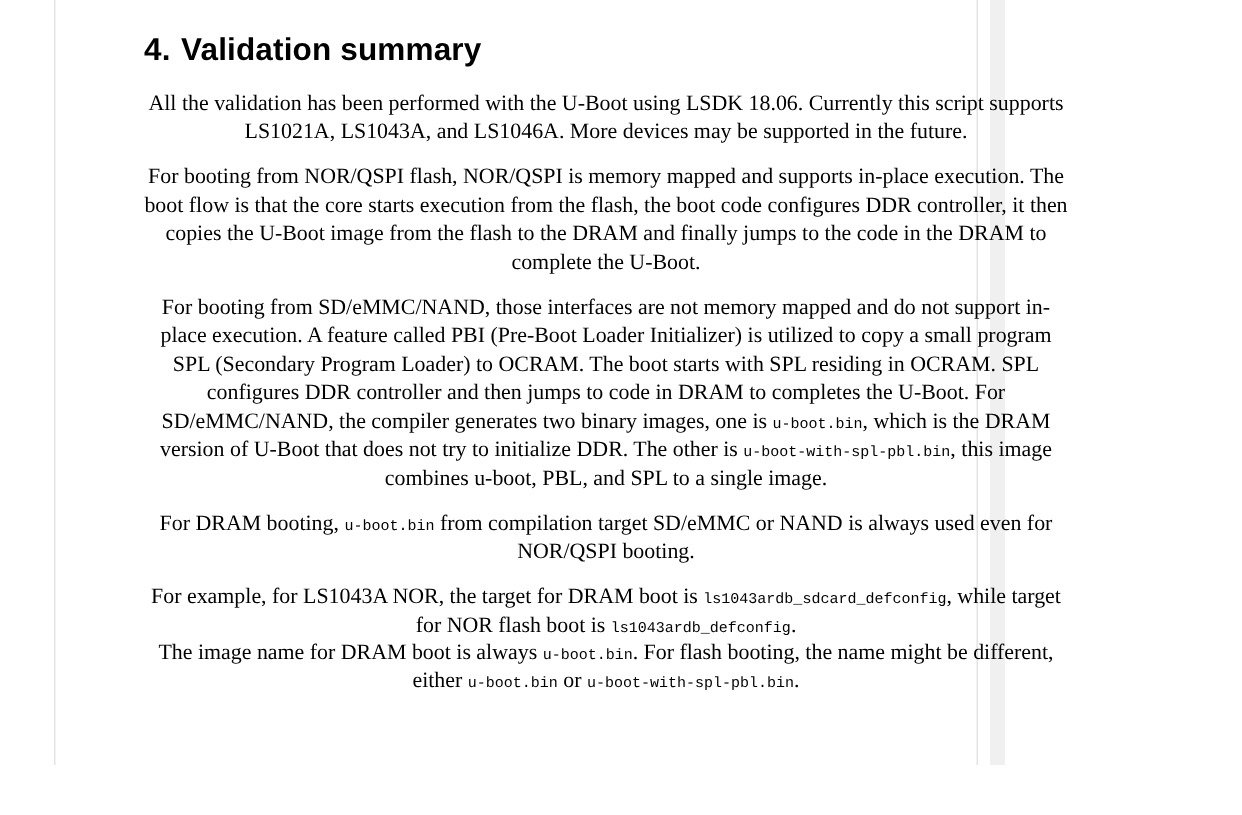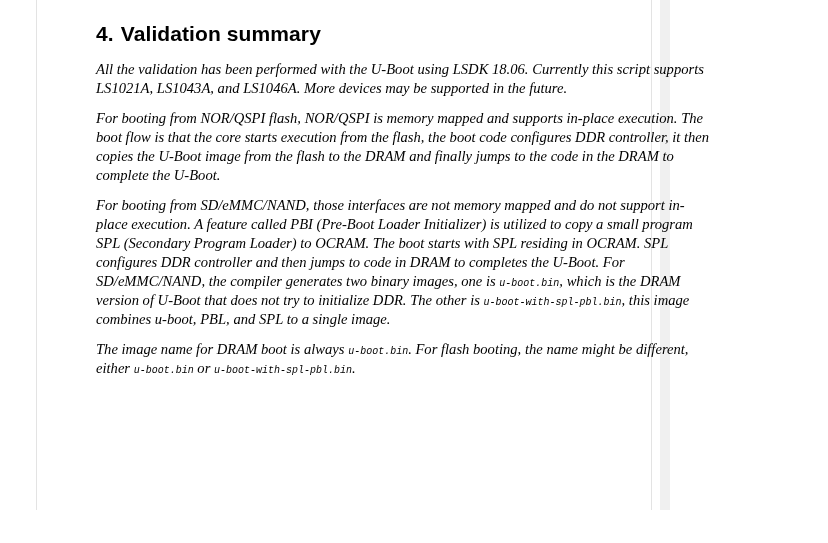--- a/index.html
+++ b/index.html
@@ -59,22 +59,21 @@
     margin: 0 0 14px 0;
     letter-spacing: 0.1px;
   }
   h1.section-title .num {
     margin-right: 7px;
   }
   p {
     margin: 0 0 11px 0;
     font-size: 14.6px;
     line-height: 1.30;
-    text-align: left;
-    font-style: italic;
+    text-align: center;
   }
   p.tight {
     margin-bottom: 0;
   }
   .note {
     margin: 0 0 11px 22px;
     font-size: 14.6px;
     line-height: 1.30;
   }
   .note b {
@@ -106,20 +105,26 @@
 
 
     <p>
       <span>For booting from NOR/QSPI flash, NOR/QSPI is memory mapped and supports in-place execution. The boot flow is that the core starts execution from the flash, the boot code configures DDR controller, it then copies the U-Boot image from the flash to the DRAM and finally jumps to the code in the DRAM to complete the U-Boot.</span>
     </p>
 
     <p>
       <span>For booting from SD/eMMC/NAND, those interfaces are not memory mapped and do not support in-place execution. A feature called PBI (Pre-Boot Loader Initializer) is utilized to copy a small program SPL (Secondary Program Loader) to OCRAM. The boot starts with SPL residing in OCRAM. SPL configures DDR controller and then jumps to code in DRAM to completes the U-Boot. For SD/eMMC/NAND, the compiler generates two binary images, one is </span><code>u-boot.bin</code><span>, which is the DRAM version of U-Boot that does not try to initialize DDR. The other is </span><code>u-boot-with-spl-pbl.bin</code><span>, this image combines u-boot, PBL, and SPL to a single image.</span>
     </p>
 
+    <p>
+      <span>For DRAM booting, </span><code>u-boot.bin</code><span> from compilation target SD/eMMC or NAND is always used even for NOR/QSPI booting.</span>
+    </p>
 
+    <p class="tight">
+      <span>For example, for LS1043A NOR, the target for DRAM boot is </span><code>ls1043ardb_sdcard_defconfig</code><span>, while target for NOR flash boot is </span><code>ls1043ardb_defconfig</code><span>.</span>
+    </p>
 
     <p>
       <span>The image name for DRAM boot is always </span><code>u-boot.bin</code><span>. For flash booting, the name might be different, either </span><code>u-boot.bin</code><span> or </span><code>u-boot-with-spl-pbl.bin</code><span>.</span>
     </p>
 
   </div>
 </div>
 
 </body></html>

